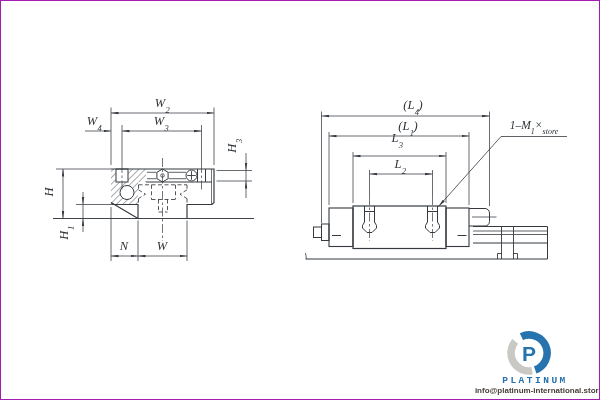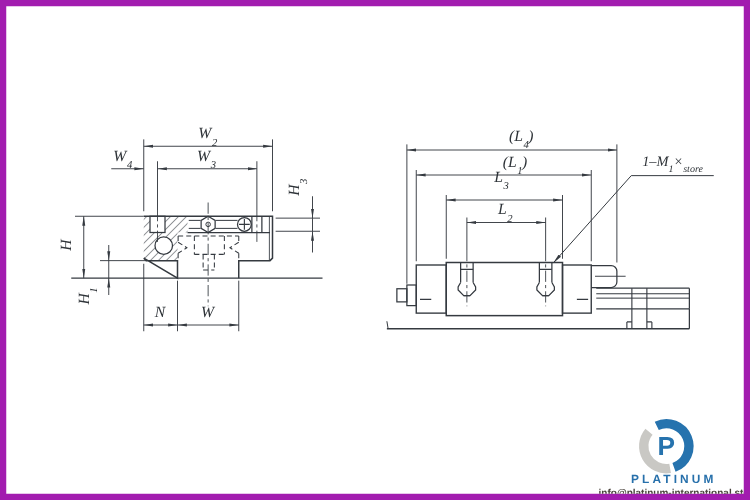--- a/index.html
+++ b/index.html
@@ -1,24 +1,24 @@
 <!DOCTYPE html>
 <html><head>
 <meta charset="utf-8">
 <style>
   html,body{margin:0;padding:0;background:#ffffff;}
-  #stage{position:relative;width:600px;height:400px;background:#ffffff;border:5px solid #a21caf;box-sizing:border-box;overflow:hidden;font-family:"Liberation Serif",serif;}
+  #stage{position:relative;width:600px;height:400px;background:#ffffff;border:1px solid #a21caf;box-sizing:border-box;overflow:hidden;font-family:"Liberation Serif",serif;}
   #draw{position:absolute;left:0;top:0;}
   .lbl{position:absolute;transform:translate(-50%,-50%);color:#2e3338;font-size:12.5px;font-style:italic;white-space:nowrap;line-height:1;}
   .lbl sub{font-size:8.5px;font-style:italic;position:relative;top:2px;left:0.5px;}
   .lbl i{font-style:italic;}
   .rot{transform:translate(-50%,-50%) rotate(-90deg);}
   .callout{position:absolute;transform:translate(-50%,-50%);color:#2e3338;font-size:11.5px;font-style:italic;white-space:nowrap;}
   .callout sub{font-size:8px;position:relative;top:2px;}
-  .brand{position:absolute;transform:translate(-50%,-50%);font-family:Liberation Sans, sans-serif;font-weight:bold;color:#2770ab;font-size:9.5px;letter-spacing:2.5px;white-space:nowrap;}
+  .brand{position:absolute;transform:translate(-50%,-50%);font-family:Liberation Mono, monospace;font-weight:bold;color:#2770ab;font-size:9.5px;letter-spacing:2.5px;white-space:nowrap;}
   .email{position:absolute;transform:translate(-50%,-50%);font-family:"Liberation Sans",sans-serif;font-weight:600;color:#47403a;font-size:8px;white-space:nowrap;}
   .monogram{position:absolute;transform:translate(-50%,-50%);font-family:"Liberation Sans",sans-serif;font-weight:bold;color:#2673ae;font-size:21px;}
 </style>
 </head>
 <body>
 
 <div id="stage">
 
 <svg id="draw" width="600" height="400" viewBox="0 0 600 400">
   <defs>

